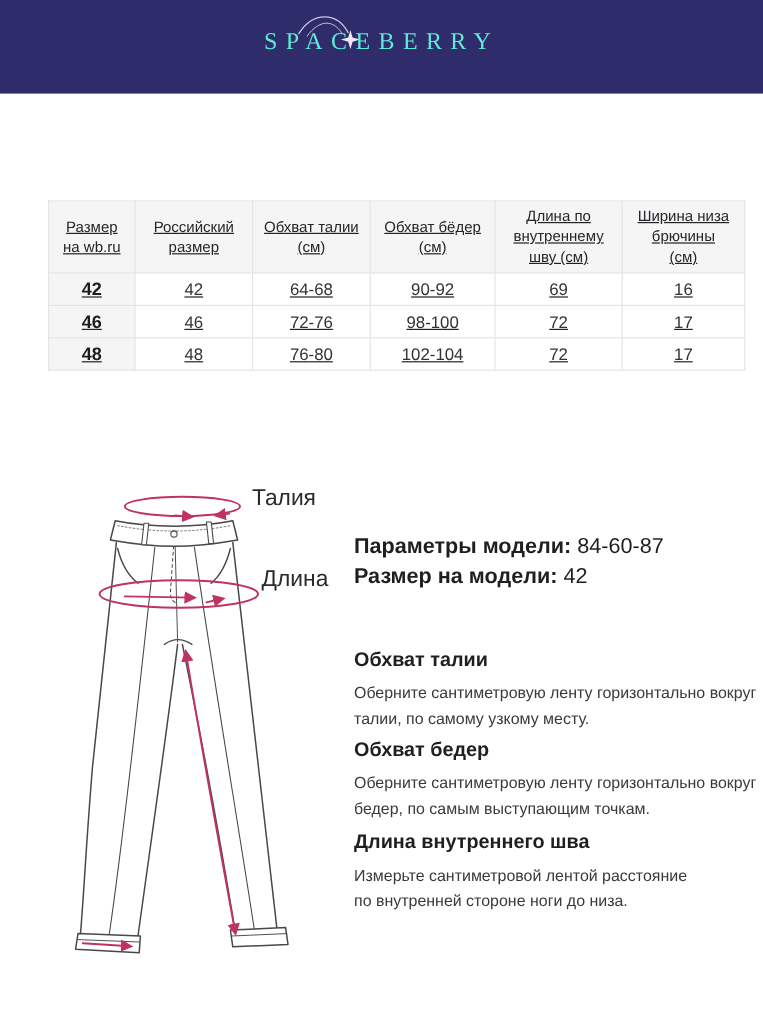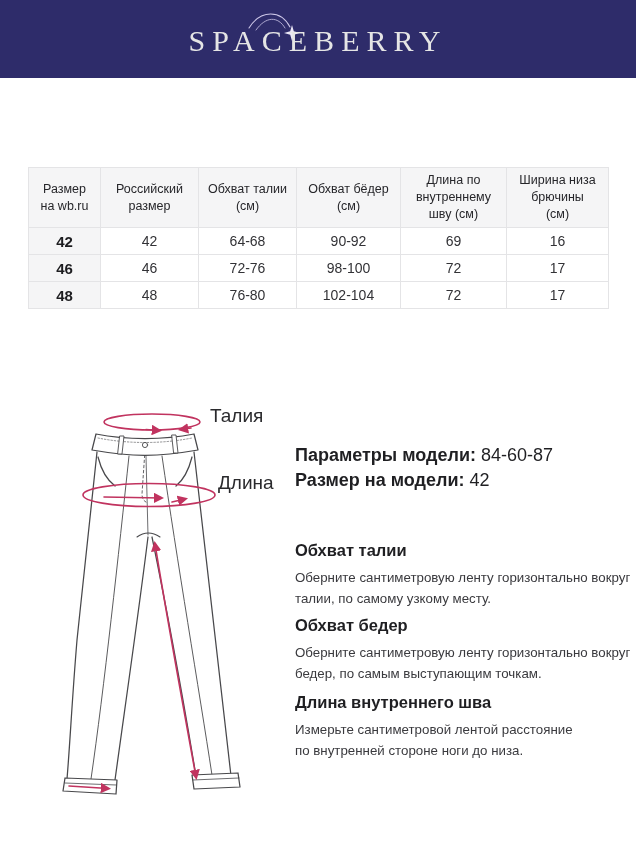--- a/index.html
+++ b/index.html
@@ -2,27 +2,27 @@
 <html><head>
 <meta charset="utf-8">
 <style>
   html,body{margin:0;padding:0;background:#fff;}
   .page{position:relative;width:636px;height:848px;background:#ffffff;overflow:hidden;
         font-family:"Liberation Sans",sans-serif;color:#222326;}
 
   
   .brand-bar{position:absolute;left:0;top:0;width:636px;height:78px;background:#2e2c6a;}
   .brand-logo{position:absolute;left:0;top:24px;width:636px;text-align:center;
-      font-family:"Liberation Serif",serif;font-size:30px;font-weight:400;
-      letter-spacing:7px;color:#e5e5e5;}
+      font-family:"Liberation Serif",serif;font-size:20px;font-weight:400;
+      letter-spacing:7px;color:#5eead4;}
   .logo-star{position:absolute;left:243px;top:5px;width:90px;height:44px;}
 
   
-  table.size-table{position:absolute;left:28px;top:167px;width:580px;border-collapse:collapse;
-      table-layout:fixed;}
+  table.size-table{position:absolute;left:40px;top:167px;width:580px;border-collapse:collapse;
+      table-layout:fixed;text-decoration:underline;}
   table.size-table th, table.size-table td{border:1px solid #e4e4e6;text-align:center;
       vertical-align:middle;white-space:pre-line;}
   table.size-table th{background:#f5f5f6;height:55px;font-size:12.5px;font-weight:400;
       color:#26262a;line-height:1.35;padding:2px 4px;}
   table.size-table td{height:26px;font-size:14px;color:#323236;background:#ffffff;padding:0 4px;}
   table.size-table td.first{background:#f5f5f6;font-weight:bold;font-size:15px;color:#1d1d20;}
 
   
   .pants-svg{position:absolute;left:42px;top:388px;width:250px;height:450px;}
   .diagram-label{position:absolute;font-size:19px;color:#2a2a2d;line-height:1.25;}

